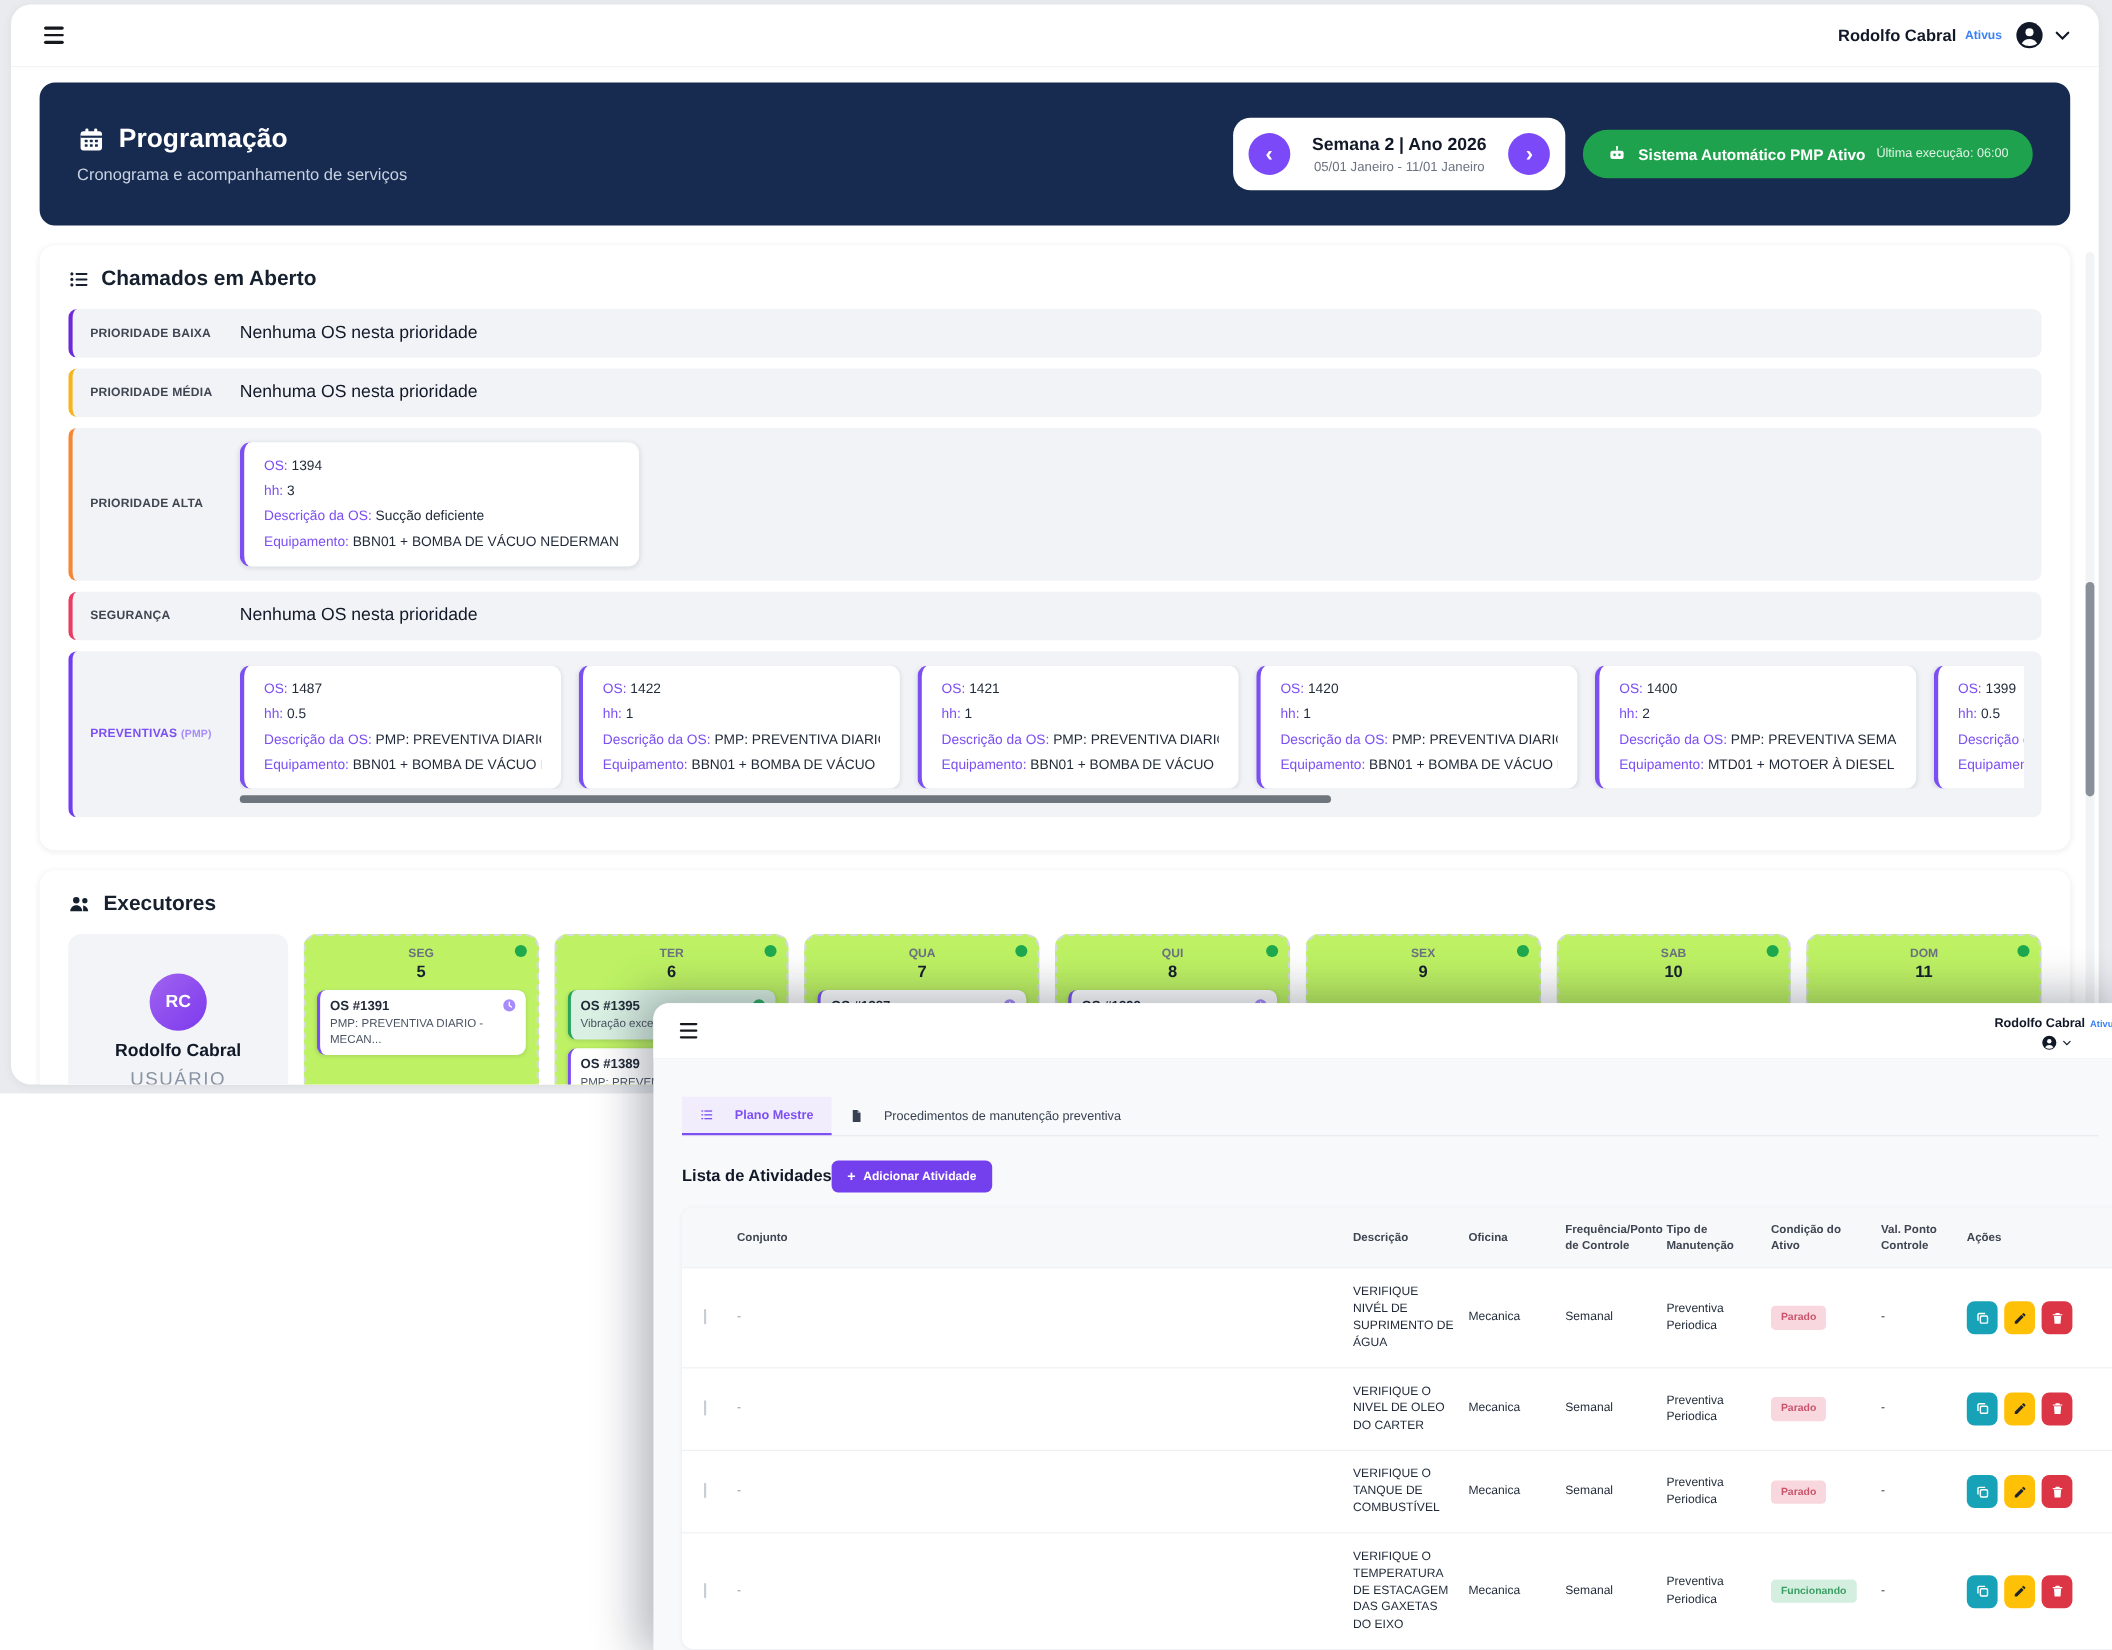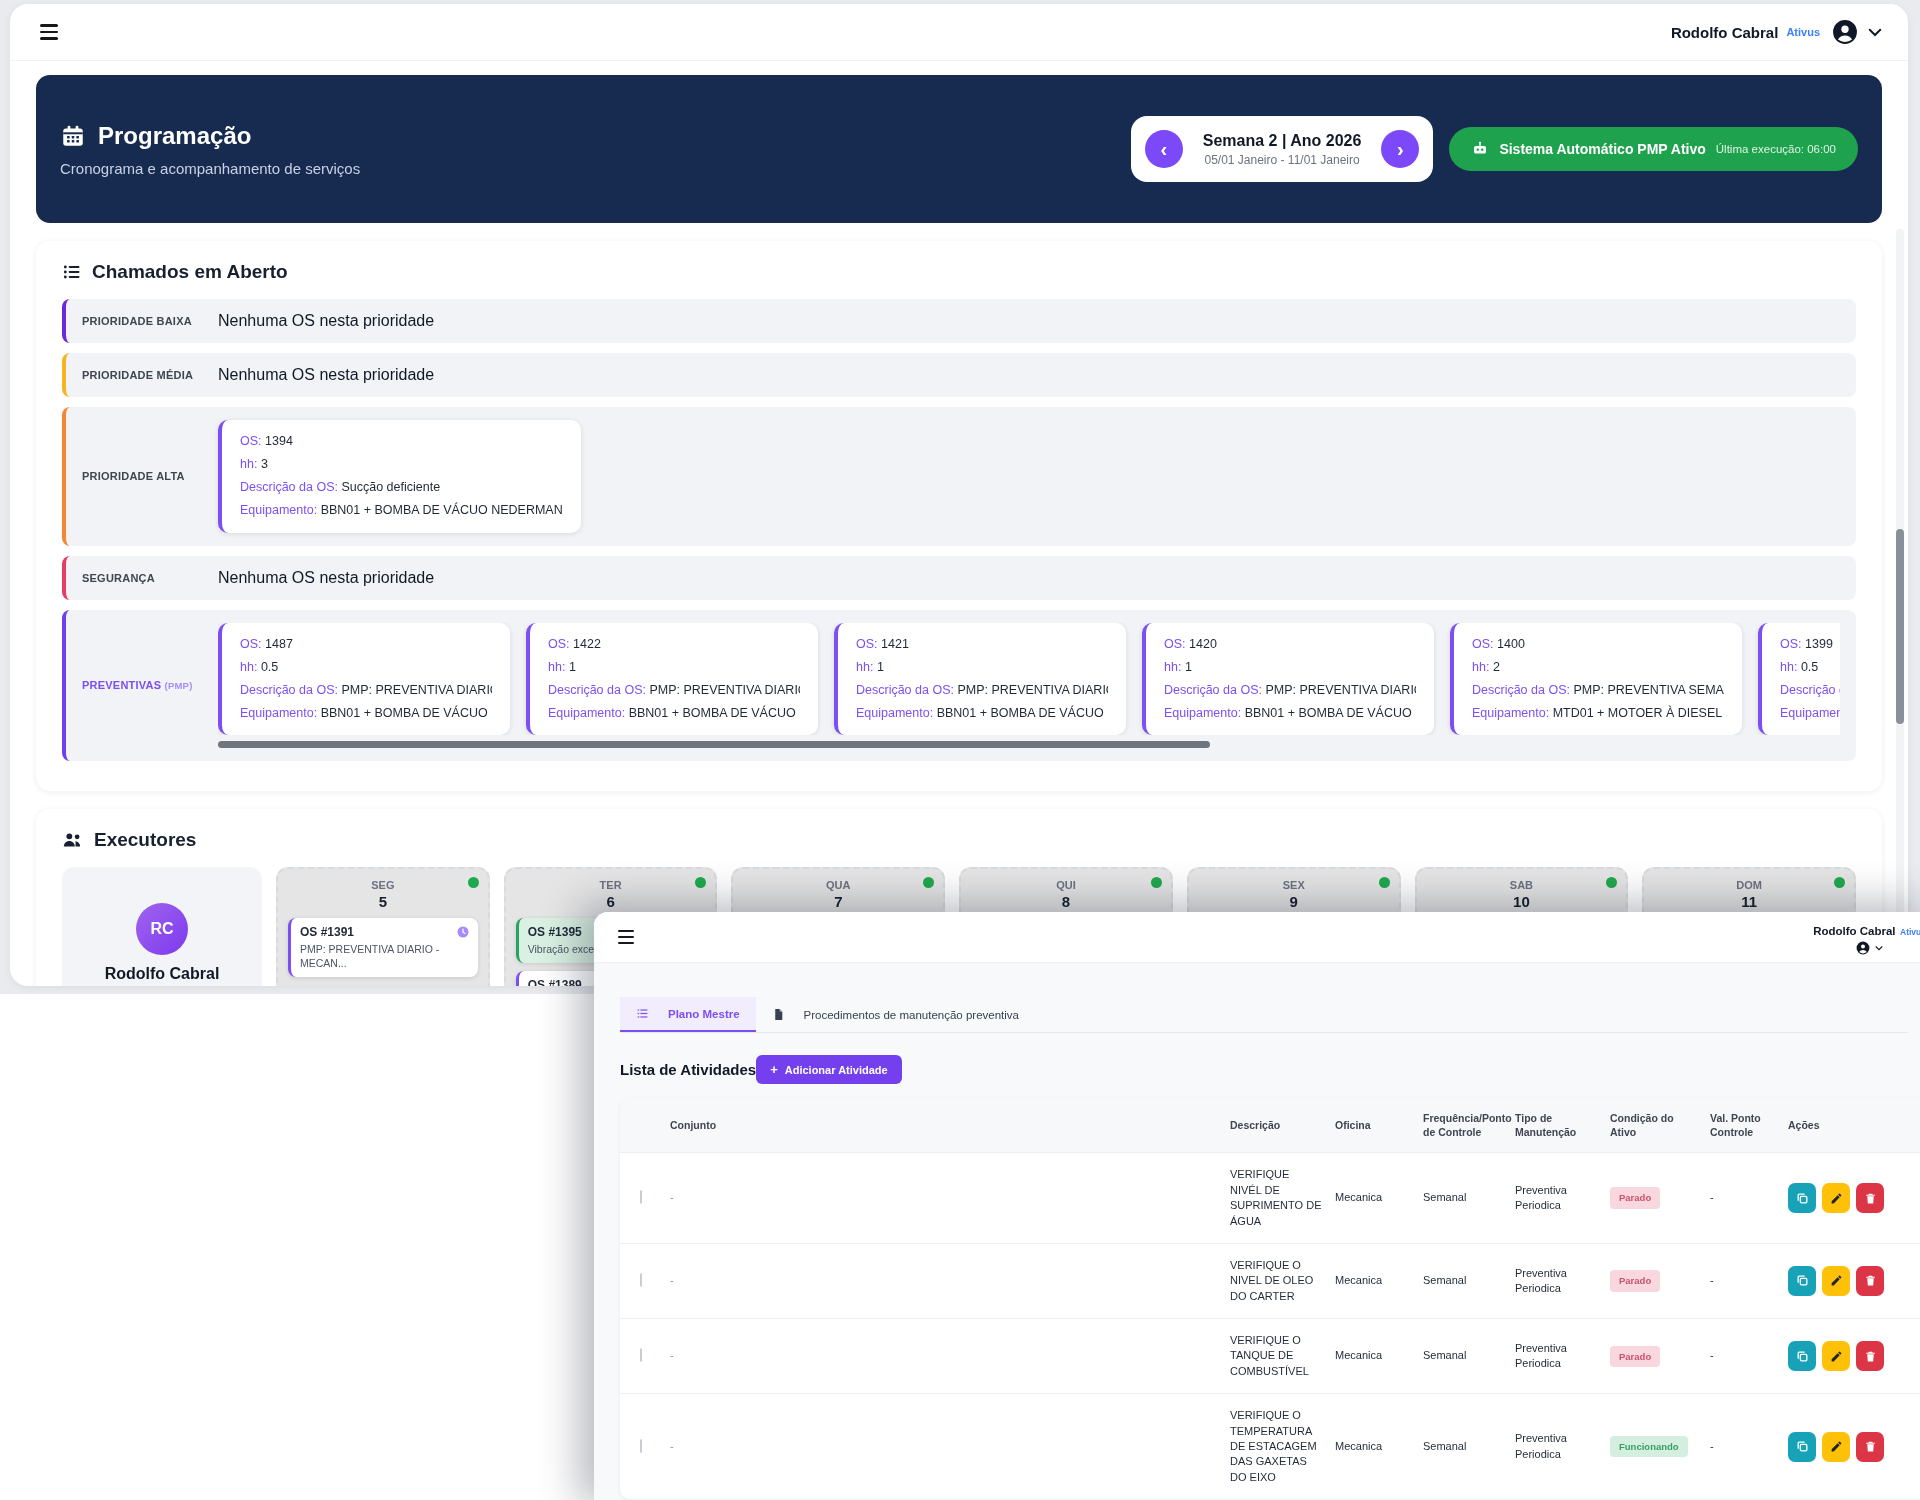--- a/index.html
+++ b/index.html
@@ -12,22 +12,22 @@
   .main-window{position:absolute;top:4px;left:10px;width:1898px;height:982px;background:#fff;
     border-radius:18px;overflow:hidden;box-shadow:0 2px 10px rgba(0,0,0,.06);}
   .topbar{height:56px;display:flex;align-items:center;justify-content:space-between;
     padding:0 24px 0 26px;border-bottom:1px solid #f2f3f5;}
   .hamburger{display:flex;flex-direction:column;gap:4px;cursor:pointer;padding:4px;}
   .hamburger span{display:block;width:18px;height:2.6px;background:#16181d;border-radius:2px;}
   .user-area{display:flex;align-items:center;gap:8px;}
   .user-name{font-size:15px;font-weight:700;color:#111827;}
   .user-status{font-size:11px;color:#3b82f6;font-weight:600;margin-right:4px;}
   
-  .hero{margin:14px 26px 0;height:148px;background:#172a4f;border-radius:14px;
-    display:flex;align-items:center;justify-content:space-between;padding:0 24px;}
+  .hero{margin:14px 26px 0;height:130px;background:#172a4f;border-radius:14px;
+    display:flex;align-items:center;justify-content:space-between;padding:0 34px;}
   .hero-left .t-row{display:flex;align-items:center;gap:12px;}
   .hero-title{font-size:24px;font-weight:800;color:#fff;margin:0;}
   .hero-sub{font-size:15px;color:#c7d2e2;margin-top:10px;}
   .hero-right{display:flex;align-items:center;}
   .week-pill{background:#fff;border-radius:16px;height:66px;display:flex;align-items:center;
     gap:20px;padding:0 14px;}
   .week-arrow{width:38px;height:38px;border-radius:50%;background:#7b49f7;border:none;color:#fff;
     font-size:20px;font-weight:700;display:flex;align-items:center;justify-content:center;cursor:pointer;line-height:1;}
   .week-text{text-align:center;}
   .week-title{font-size:16px;font-weight:800;color:#111827;}
@@ -61,21 +61,21 @@
   .hscroll{margin-top:6px;height:7px;width:992px;background:#6f757d;border-radius:4px;cursor:pointer;}
   
   .exec-row{display:flex;gap:14px;margin-top:2px;}
   .user-card{width:200px;height:178px;background:#f2f4f7;border-radius:12px;flex-shrink:0;
     display:flex;flex-direction:column;align-items:center;justify-content:center;gap:6px;}
   .avatar{width:52px;height:52px;border-radius:50%;color:#fff;font-weight:800;font-size:16px;
     background:linear-gradient(135deg,#a163f0,#7c3aed);display:flex;align-items:center;justify-content:center;margin-bottom:4px;}
   .uc-name{font-size:16px;font-weight:800;color:#111827;}
   .uc-role{font-size:17px;color:#8a93a3;letter-spacing:.08em;}
   .day-col{flex:1;border:2px dashed #d6dae1;border-radius:12px;position:relative;height:171px;
-    padding:8px 10px;background:#e5e5e5;}
+    padding:8px 10px;background:#bef264;}
   .day-dot{position:absolute;top:8px;right:9px;width:11px;height:11px;border-radius:50%;background:#1fa94e;}
   .day-abbr{text-align:center;font-size:11px;font-weight:700;color:#6b7280;margin-top:2px;}
   .day-num{text-align:center;font-size:15px;font-weight:800;color:#16202e;margin-top:2px;}
   .day-orders{margin-top:8px;display:flex;flex-direction:column;gap:8px;}
   .mini-os{background:#fff;border-left:3px solid #7c4ff2;border-radius:8px;
     box-shadow:0 1px 4px rgba(20,30,60,.14);padding:7px 9px;cursor:pointer;}
   .mini-os.done{background:#d9f0e2;border-left:3px solid #28a35c;}
   .mini-head{display:flex;align-items:center;justify-content:space-between;}
   .mini-id{font-size:12px;font-weight:700;color:#1f2937;}
   .mini-desc{font-size:10.5px;color:#4b5563;margin-top:3px;line-height:1.35;}

